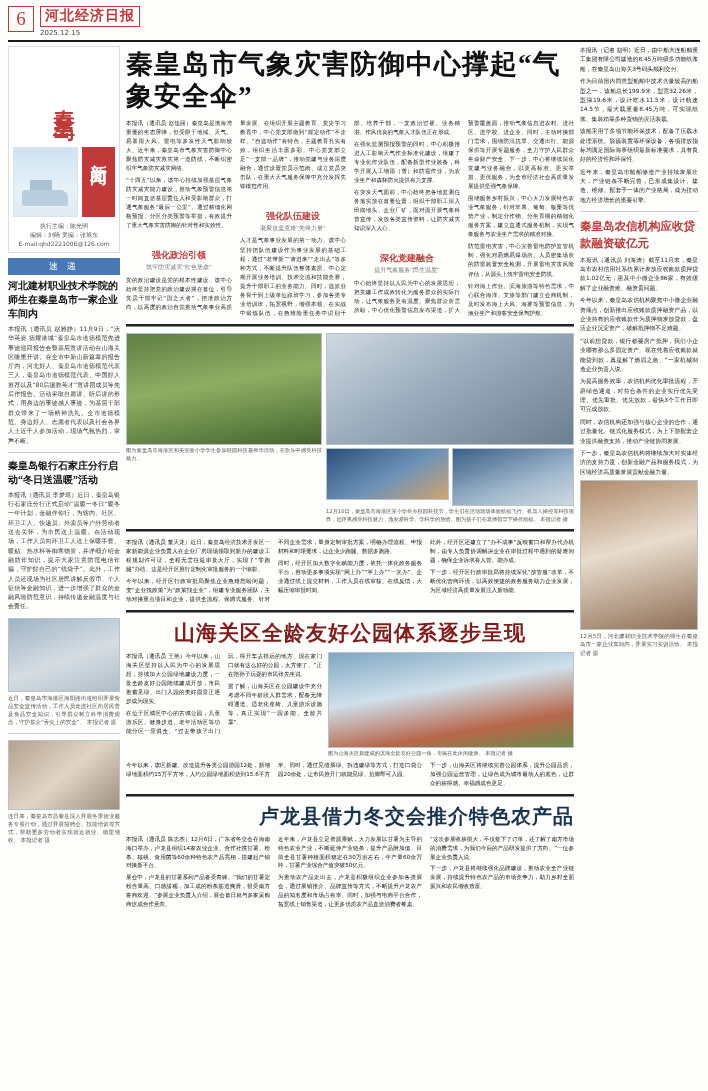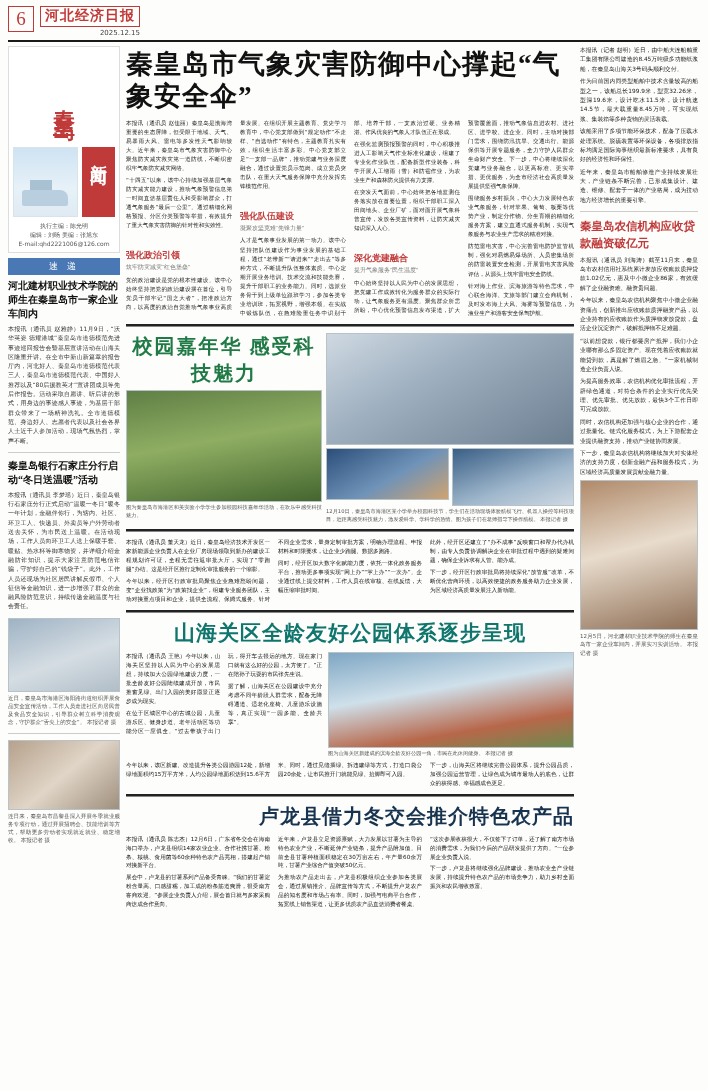--- a/index.html
+++ b/index.html
@@ -28,21 +28,21 @@
   }
   .page-num-box {
     width: 26px; height: 26px;
     border: 1px solid #c03a3a;
     color: #c03a3a;
     font-size: 19px;
     display: flex; align-items: center; justify-content: center;
     font-family: "Liberation Serif", serif;
     margin-right: 6px;
   }
-  .masthead-mid { display: flex; flex-direction: column; justify-content: flex-start; align-items: flex-end; }
+  .masthead-mid { display: flex; flex-direction: column; justify-content: flex-start; }
   .paper-name {
     color: #c03a3a;
     font-size: 14px;
     font-weight: bold;
     letter-spacing: 1px;
     font-family: "Liberation Serif", serif;
     border: 1px solid #c03a3a;
     padding: 1px 4px;
     line-height: 1.2;
   }
@@ -160,35 +160,35 @@
     column-count: 4;
     column-gap: 8px;
     column-rule: none;
     font-size: 5.6px;
     line-height: 1.62;
     text-align: justify;
     color: #222;
   }
   .article-cols p { margin: 0 0 3px 0; }
   .sub-head {
-    text-align: left;
+    text-align: center;
     font-weight: bold;
     font-size: 9px;
     color: #c03a3a;
-    font-family: Liberation Sans, sans-serif;
+    font-family: Liberation Serif, serif;
     margin: 18px 0 3px 0;
     break-inside: avoid;
   }
   .sub-head small { display: block; font-size: 6px; color: #777; font-weight: normal; }
 
   .rule-double { border-top: 2px solid #222; border-bottom: 1px solid #888; height: 3px; margin: 6px 0; }
 
   .headline-blue {
     text-align: center;
-    color: #0f766e;
+    color: #7f1d1d;
     font-family: "Liberation Serif", serif;
     font-weight: bold;
     font-size: 21px;
     letter-spacing: 1px;
     margin: 4px 0 5px 0;
   }
   .headline-red {
     text-align: center;
     color: #c03a3a;
     font-family: "Liberation Serif", serif;
@@ -324,21 +324,20 @@
         <p>中心始终坚持以人民为中心的发展思想，把党建工作成效转化为服务群众的实际行动，让气象服务更有温度。聚焦群众所需所盼，中心优化预警信息发布渠道，扩大预警覆盖面，推动气象信息进农村、进社区、进学校、进企业。同时，主动对接部门需求，围绕防汛抗旱、交通出行、能源保供等开展专题服务，全力守护人民群众生命财产安全。下一步，中心将继续深化党建与业务融合，以更高标准、更实举措、更优服务，为全市经济社会高质量发展提供坚强气象保障。</p>
         <p>围绕服务乡村振兴，中心大力发展特色农业气象服务，针对苹果、葡萄、板栗等优势产业，制定分作物、分生育期的精细化服务方案，建立直通式服务机制，实现气象服务与农业生产需求的精准对接。</p>
         <p>防范雷电灾害，中心完善雷电防护监管机制，强化对易燃易爆场所、人员密集场所的防雷装置安全检测，开展雷电灾害风险评估，从源头上筑牢雷电安全防线。</p>
         <p>针对海上作业、滨海旅游等特色需求，中心联合海洋、文旅等部门建立会商机制，及时发布海上大风、海雾等预警信息，为渔业生产和游客安全保驾护航。</p>
       </div>
 
       <div class="rule-double"></div>
 
       <div class="feature-banner">
         <div class="feature-left">
-          <div class="feature-title">校园嘉年华  感受科技魅力</div>
           <div class="photo ph-run"></div>
           <div class="cap">图为秦皇岛市海港区和美实验小学学生参加校园科技嘉年华活动，在欢乐中感受科技魅力。</div>
         </div>
         <div style="flex:1">
           <div class="photo ph-balloon"></div>
           <div style="display:flex;gap:3px;margin-top:3px">
             <div class="photo ph-kids" style="flex:1"></div>
             <div class="photo ph-lab" style="flex:1"></div>
           </div>
           <div class="cap">12月10日，秦皇岛市海港区某小学举办校园科技节，学生们在活动现场体验航模飞行、机器人操控等科技项目，近距离感受科技魅力，激发爱科学、学科学的热情。图为孩子们在老师指导下操作航模。 本报记者 摄</div>

